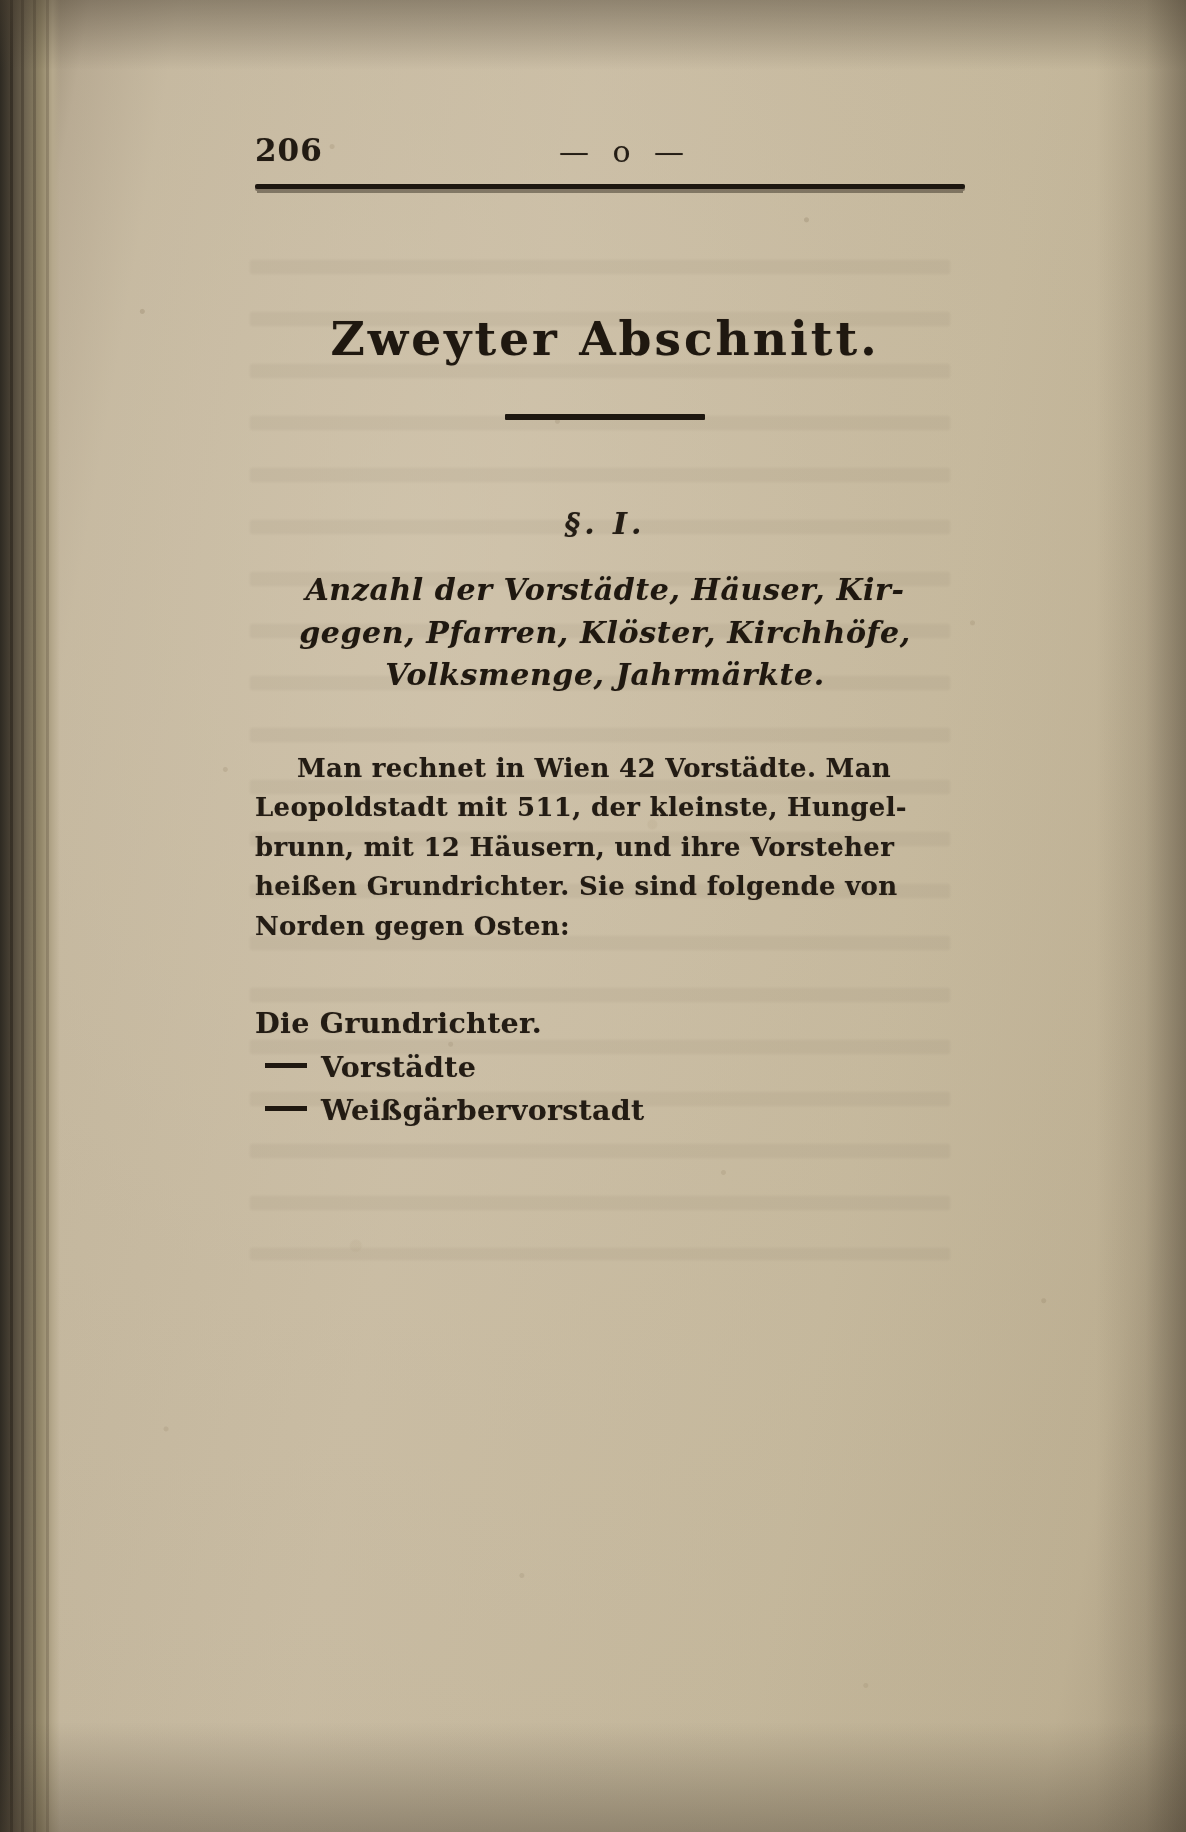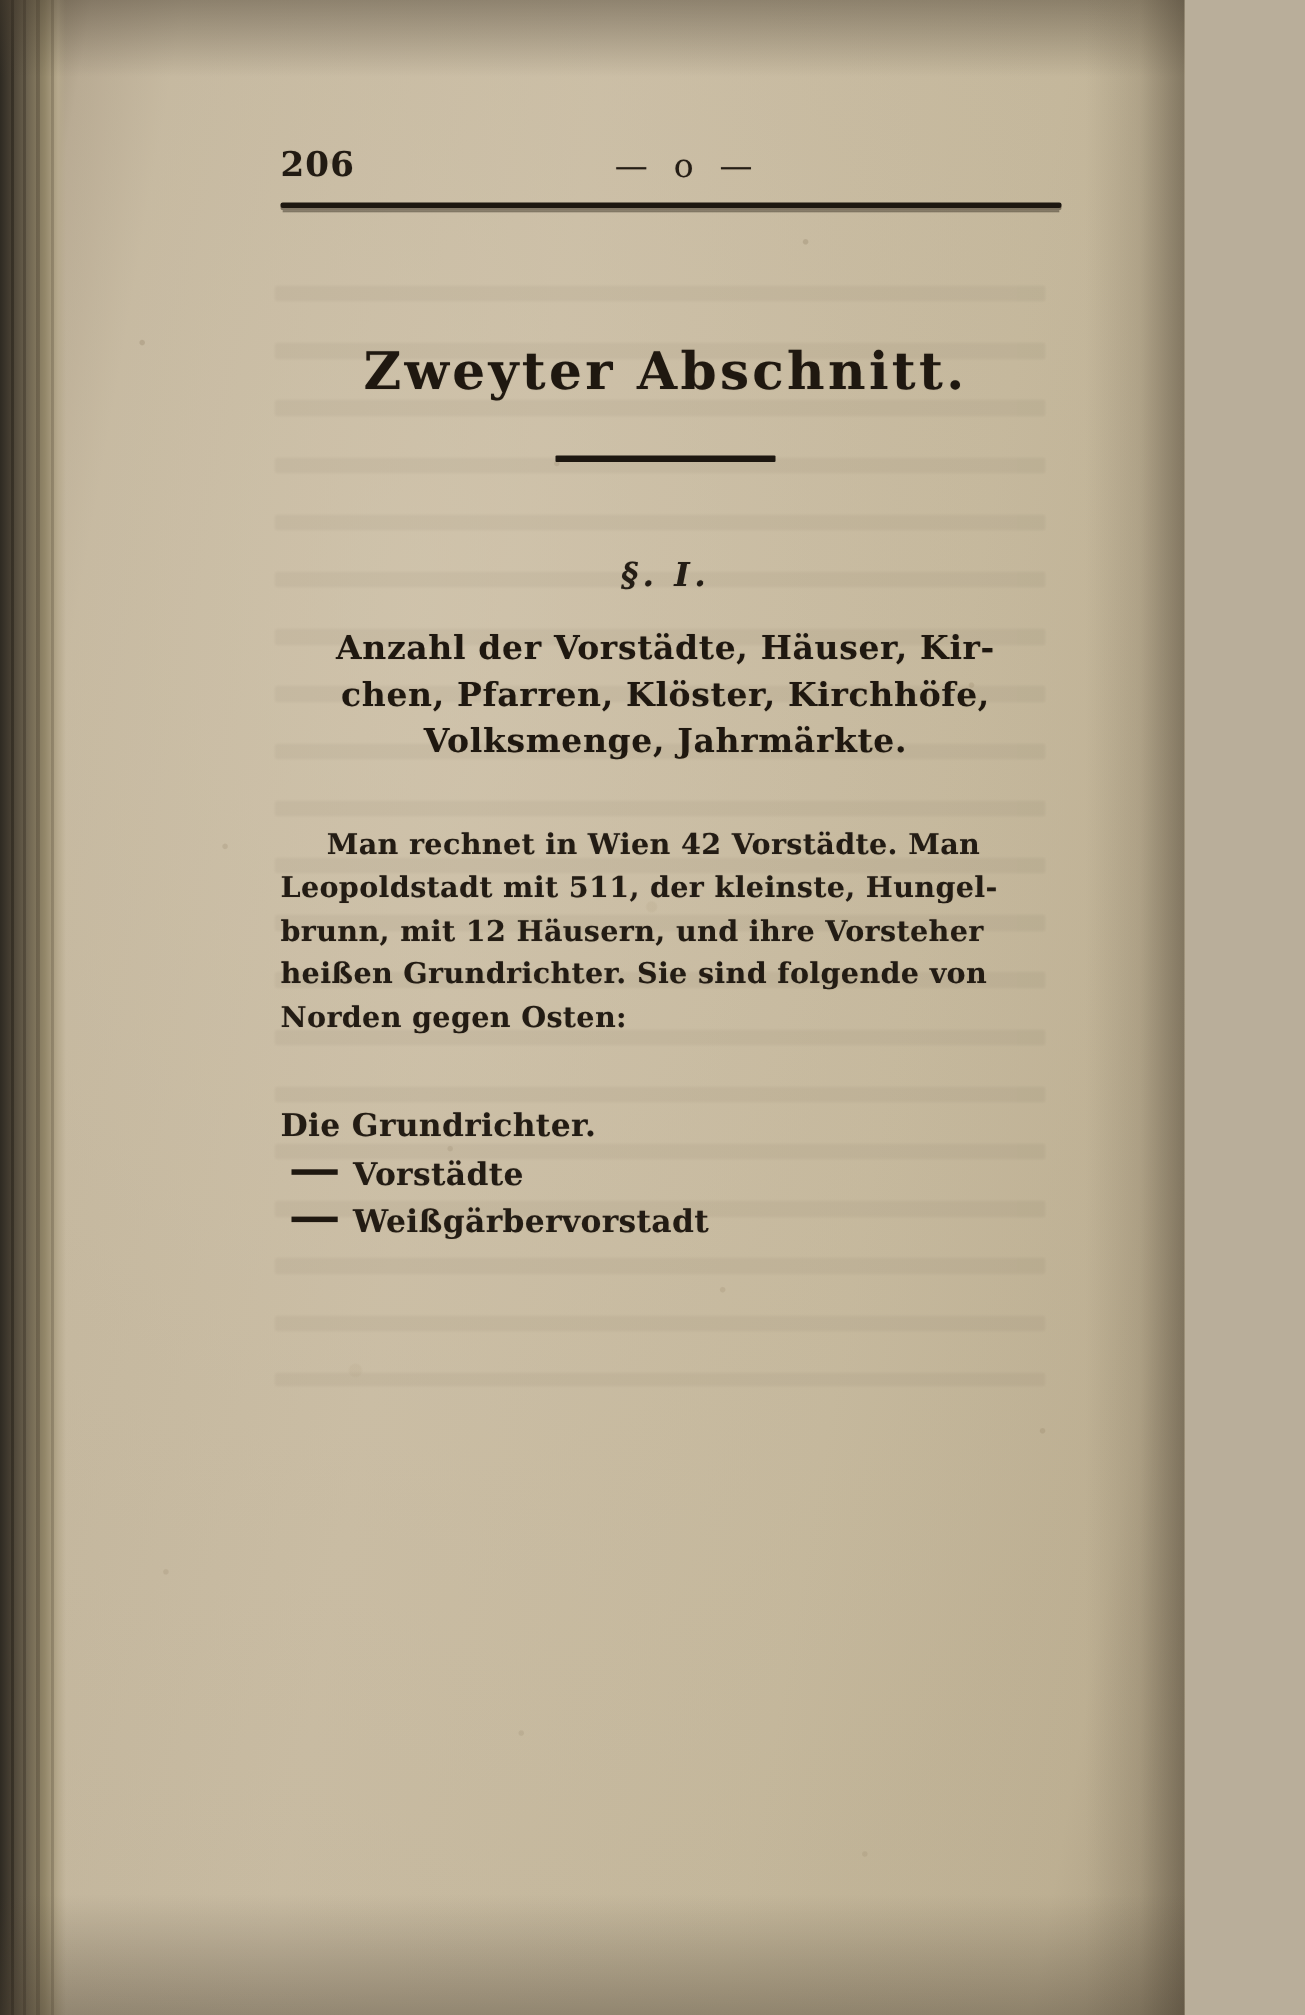--- a/index.html
+++ b/index.html
@@ -10,21 +10,21 @@
     width: 1186px;
     height: 1832px;
     background: #b9ae9a;
     font-family: "DejaVu Serif", serif;
     overflow: hidden;
   }
 
   
   #scan {
     position: relative;
-    width: 1077px;
+    width: 1186px;
     height: 1832px;
     background:
       radial-gradient(ellipse at 35% 30%, rgba(210,198,176,0.55) 0%, rgba(190,177,155,0.25) 45%, rgba(150,138,118,0.12) 75%),
       linear-gradient(100deg, #6b6049 0%, #8d8068 2.5%, #b5a78f 6%, #c6b99f 12%, #cdc0a6 40%, #c9bc9f 70%, #c2b496 90%, #a89a7e 100%);
     overflow: hidden;
   }
 
   
   .spine {
     position: absolute;
@@ -206,20 +206,21 @@
     color: #241d15;
   }
 
   .heading-block {
     margin-top: 28px;
     text-align: center;
     font-size: 30px;
     line-height: 1.42;
     letter-spacing: 0.6px;
     color: #1f1810;
+    font-style: italic;
   }
   .heading-block div {
     white-space: nowrap;
   }
 
   .body-par {
     margin-top: 52px;
     font-size: 26px;
     line-height: 1.52;
     text-align: justify;
@@ -271,21 +272,21 @@
 
     <div class="section-title fraktur">Zweyter Abschnitt.</div>
 
     <div class="rule-short"></div>
 
 
     <div class="paragraph-mark">§. I.</div>
 
     <div class="heading-block fraktur">
       <div>Anzahl der Vorstädte, Häuser, Kir-</div>
-      <div>chen, Pfarren, Klöster, Kirchhöfe,</div>
+      <div>gegen, Pfarren, Klöster, Kirchhöfe,</div>
       <div>Volksmenge, Jahrmärkte.</div>
     </div>
 
     <div class="body-par fraktur">
       <div><span class="indent"></span><span>Man rechnet in Wien 42 Vorstädte. Man</span></div>
       <div>Leopoldstadt mit 511, der kleinste, Hungel-</div>
       <div>brunn, mit 12 Häusern, und ihre Vorsteher</div>
       <div>heißen Grundrichter. Sie sind folgende von</div>
       <div>Norden gegen Osten:</div>
     </div>

